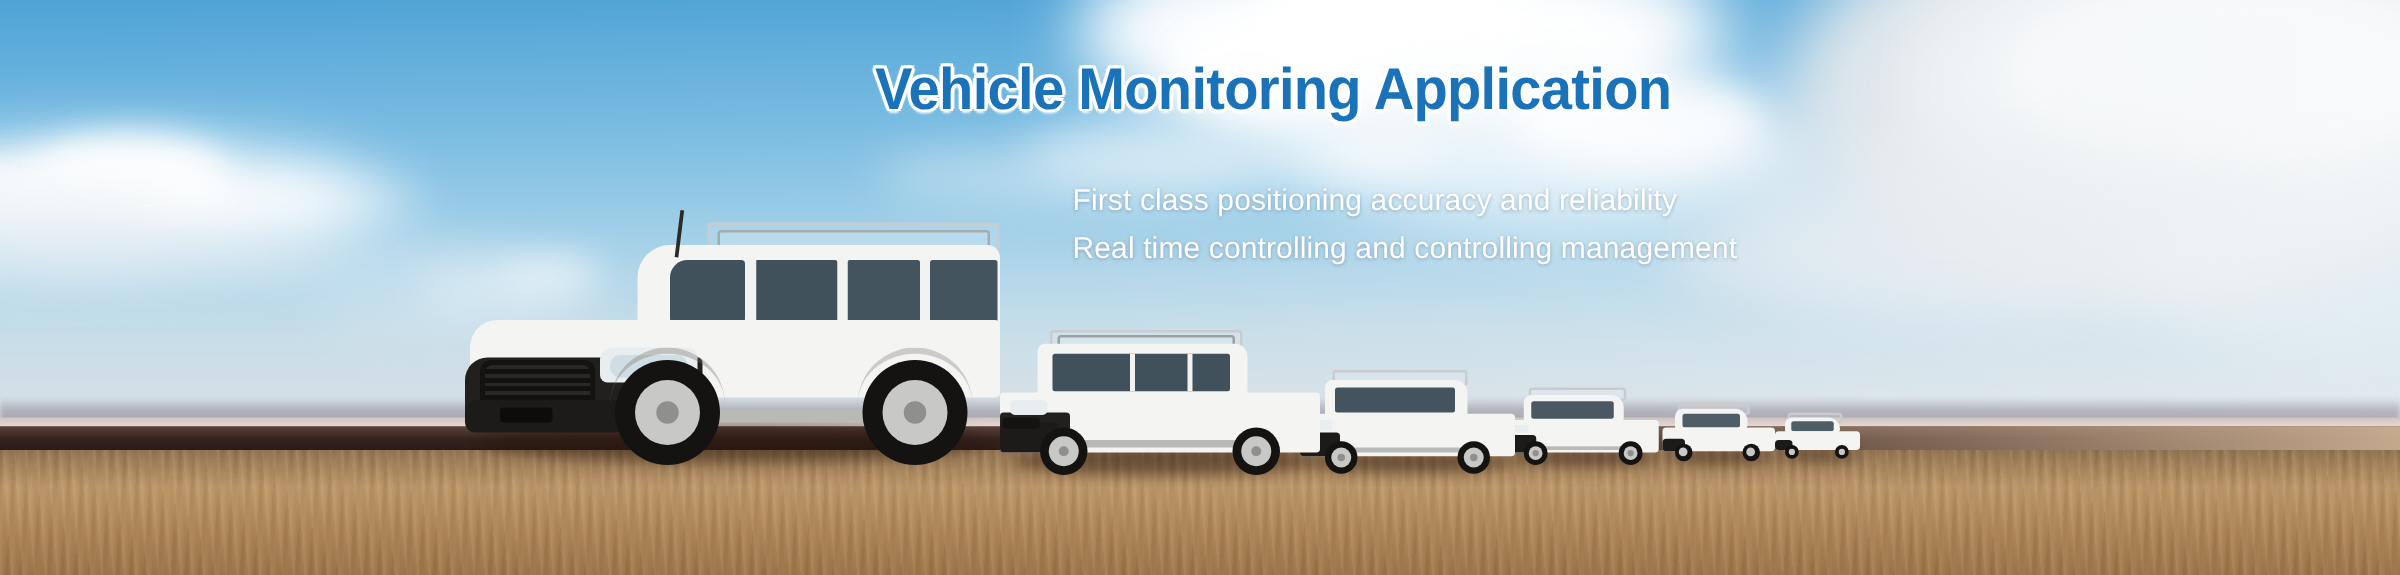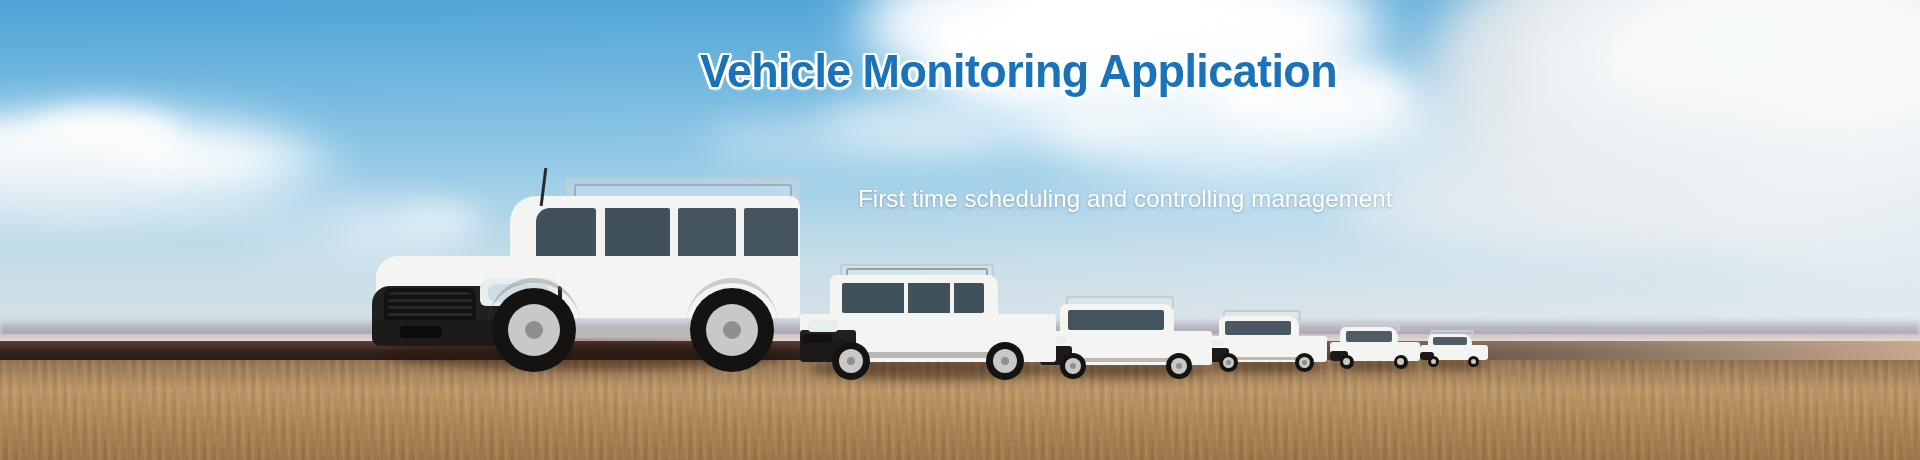--- a/index.html
+++ b/index.html
@@ -315,16 +315,17 @@
       <div class="rim" style="left:336px;top:126px;width:52px;height:52px;"></div>
       <div class="hub" style="left:353px;top:143px;width:18px;height:18px;"></div>
 
       <div style="position:absolute;left:118px;top:100px;width:92px;height:46px;border-radius:46px 46px 0 0;border-top:5px solid rgba(120,110,100,0.35);box-sizing:border-box;"></div>
       <div style="position:absolute;left:316px;top:100px;width:92px;height:46px;border-radius:46px 46px 0 0;border-top:5px solid rgba(120,110,100,0.3);box-sizing:border-box;"></div>
     </div>
   </div>
 
   <div class="headline">Vehicle Monitoring Application</div>
 
-
-  <div class="sub sub2">First time scheduling and controlling management</div>
+  <div class="sub sub1">First class positioning accuracy and reliability</div>
+
+  <div class="sub sub2">Real time controlling and controlling management</div>
 
 </div>
 
 </body></html>

